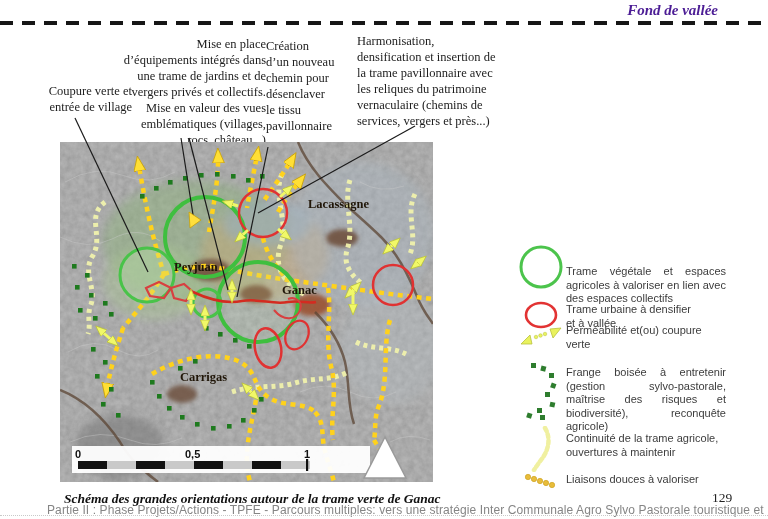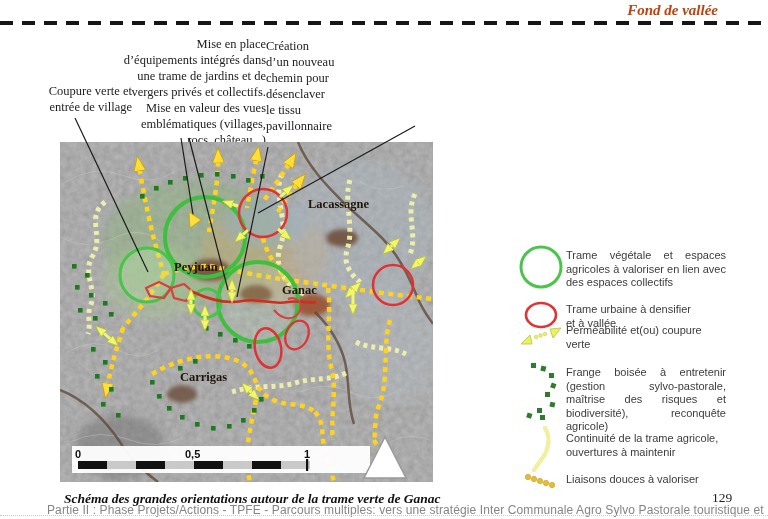--- a/index.html
+++ b/index.html
@@ -1,20 +1,20 @@
 <!DOCTYPE html>
 <html><head>
 <meta charset="utf-8">
 <style>
   html,body{margin:0;padding:0;background:#fff;}
   .page{position:relative;width:768px;height:519px;background:#fff;overflow:hidden;
         font-family:"Liberation Serif",serif;}
   
   .hdr-title{position:absolute;top:2px;right:50px;font-size:15px;font-weight:bold;
-             font-style:italic;color:#c2410c;}
+             font-style:italic;color:#4c1d95;}
   .hdr-rule{position:absolute;top:21px;left:0;width:768px;height:4px;
             background:repeating-linear-gradient(90deg,#161616 0 13px,transparent 13px 22px);}
   
   .ann{position:absolute;font-size:12.5px;line-height:16px;color:#1c1c1c;white-space:pre-line;}
   .ann.center{text-align:right;}
   .ann1{left:22px;top:83px;width:110px;}
   .ann2{left:116px;top:36px;width:150px;}
   .ann3{left:266px;top:38px;width:95px;}
   .ann4{left:357px;top:33px;width:152px;}
   
@@ -53,20 +53,26 @@
 vergers privés et collectifs.
 Mise en valeur des vues
 emblématiques (villages,
 rocs, château...)</div>
   <div class="ann ann3">Création
 d’un nouveau
 chemin pour
 désenclaver
 le tissu
 pavillonnaire</div>
+  <div class="ann ann4">Harmonisation,
+densification et insertion de
+la trame pavillonnaire avec
+les reliques du patrimoine
+vernaculaire (chemins de
+services, vergers et près...)</div>
 
   <svg class="map" viewBox="0 0 373 340">
     <defs>
       <filter id="grain" x="0" y="0" width="100%" height="100%">
         <feTurbulence type="fractalNoise" baseFrequency="0.16" numOctaves="3" seed="7" stitchTiles="stitch"></feTurbulence>
         <feColorMatrix type="saturate" values="0"></feColorMatrix>
         <feComponentTransfer>
           <feFuncR type="linear" slope="0.55" intercept="0.3"></feFuncR>
           <feFuncG type="linear" slope="0.55" intercept="0.3"></feFuncG>
           <feFuncB type="linear" slope="0.55" intercept="0.3"></feFuncB>
@@ -265,21 +271,21 @@
   </svg>
 
   <div class="legend">
 
     <div class="lg-row" style="top:0;">
       <span class="lg-ico">
         <svg width="46" height="46">
             <circle cx="23" cy="23" r="20" fill="none" stroke="#4CC44C" stroke-width="3"></circle>
           </svg>
       </span>
-      <span class="lg-txt just" style="padding-top:5px;">Trame végétale et espaces agricoles à valoriser en lien avec des espaces collectifs</span>
+      <span class="lg-txt just" style="padding-top:5px;margin-top:16px;">Trame végétale et espaces agricoles à valoriser en lien avec des espaces collectifs</span>
     </div>
 
     <div class="lg-row" style="top:56px;">
       <span class="lg-ico">
         <svg width="38" height="30">
             <ellipse cx="19" cy="15" rx="15" ry="12" fill="none" stroke="#E23333" stroke-width="2.6"></ellipse>
           </svg>
       </span>
       <span class="lg-txt" style="padding-top:3px;">Trame urbaine à densifier
 et à vallée</span>

